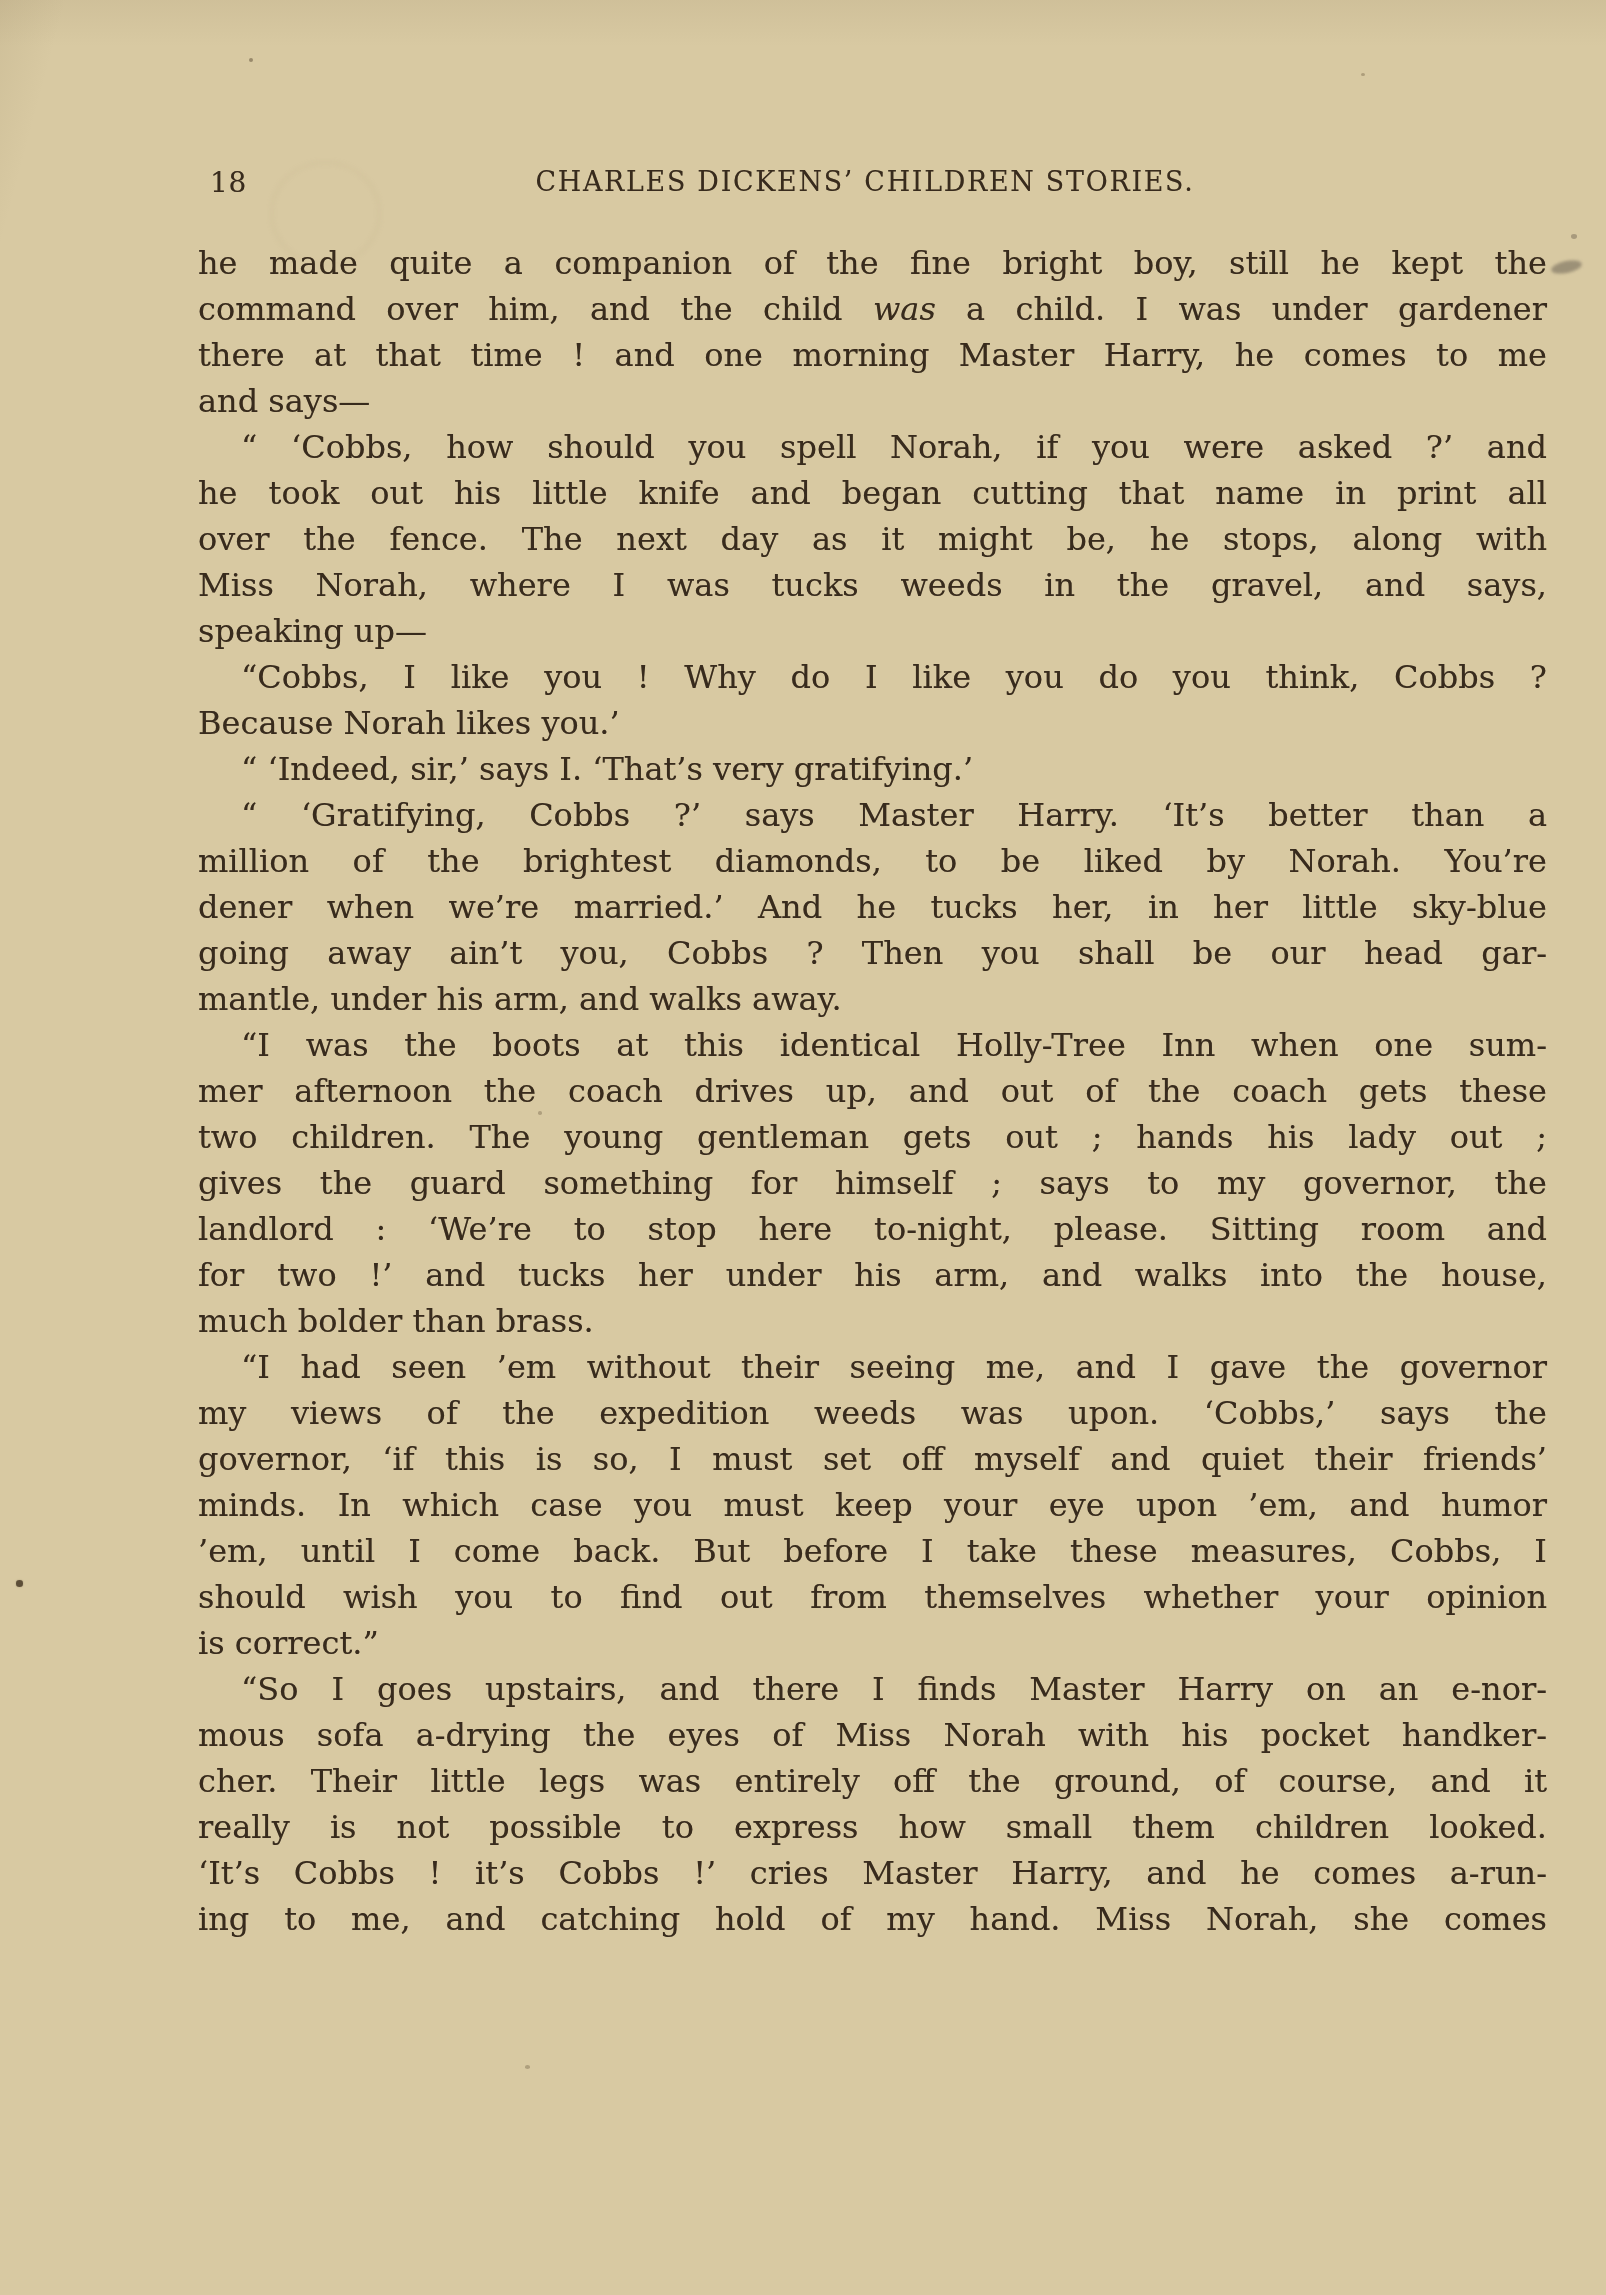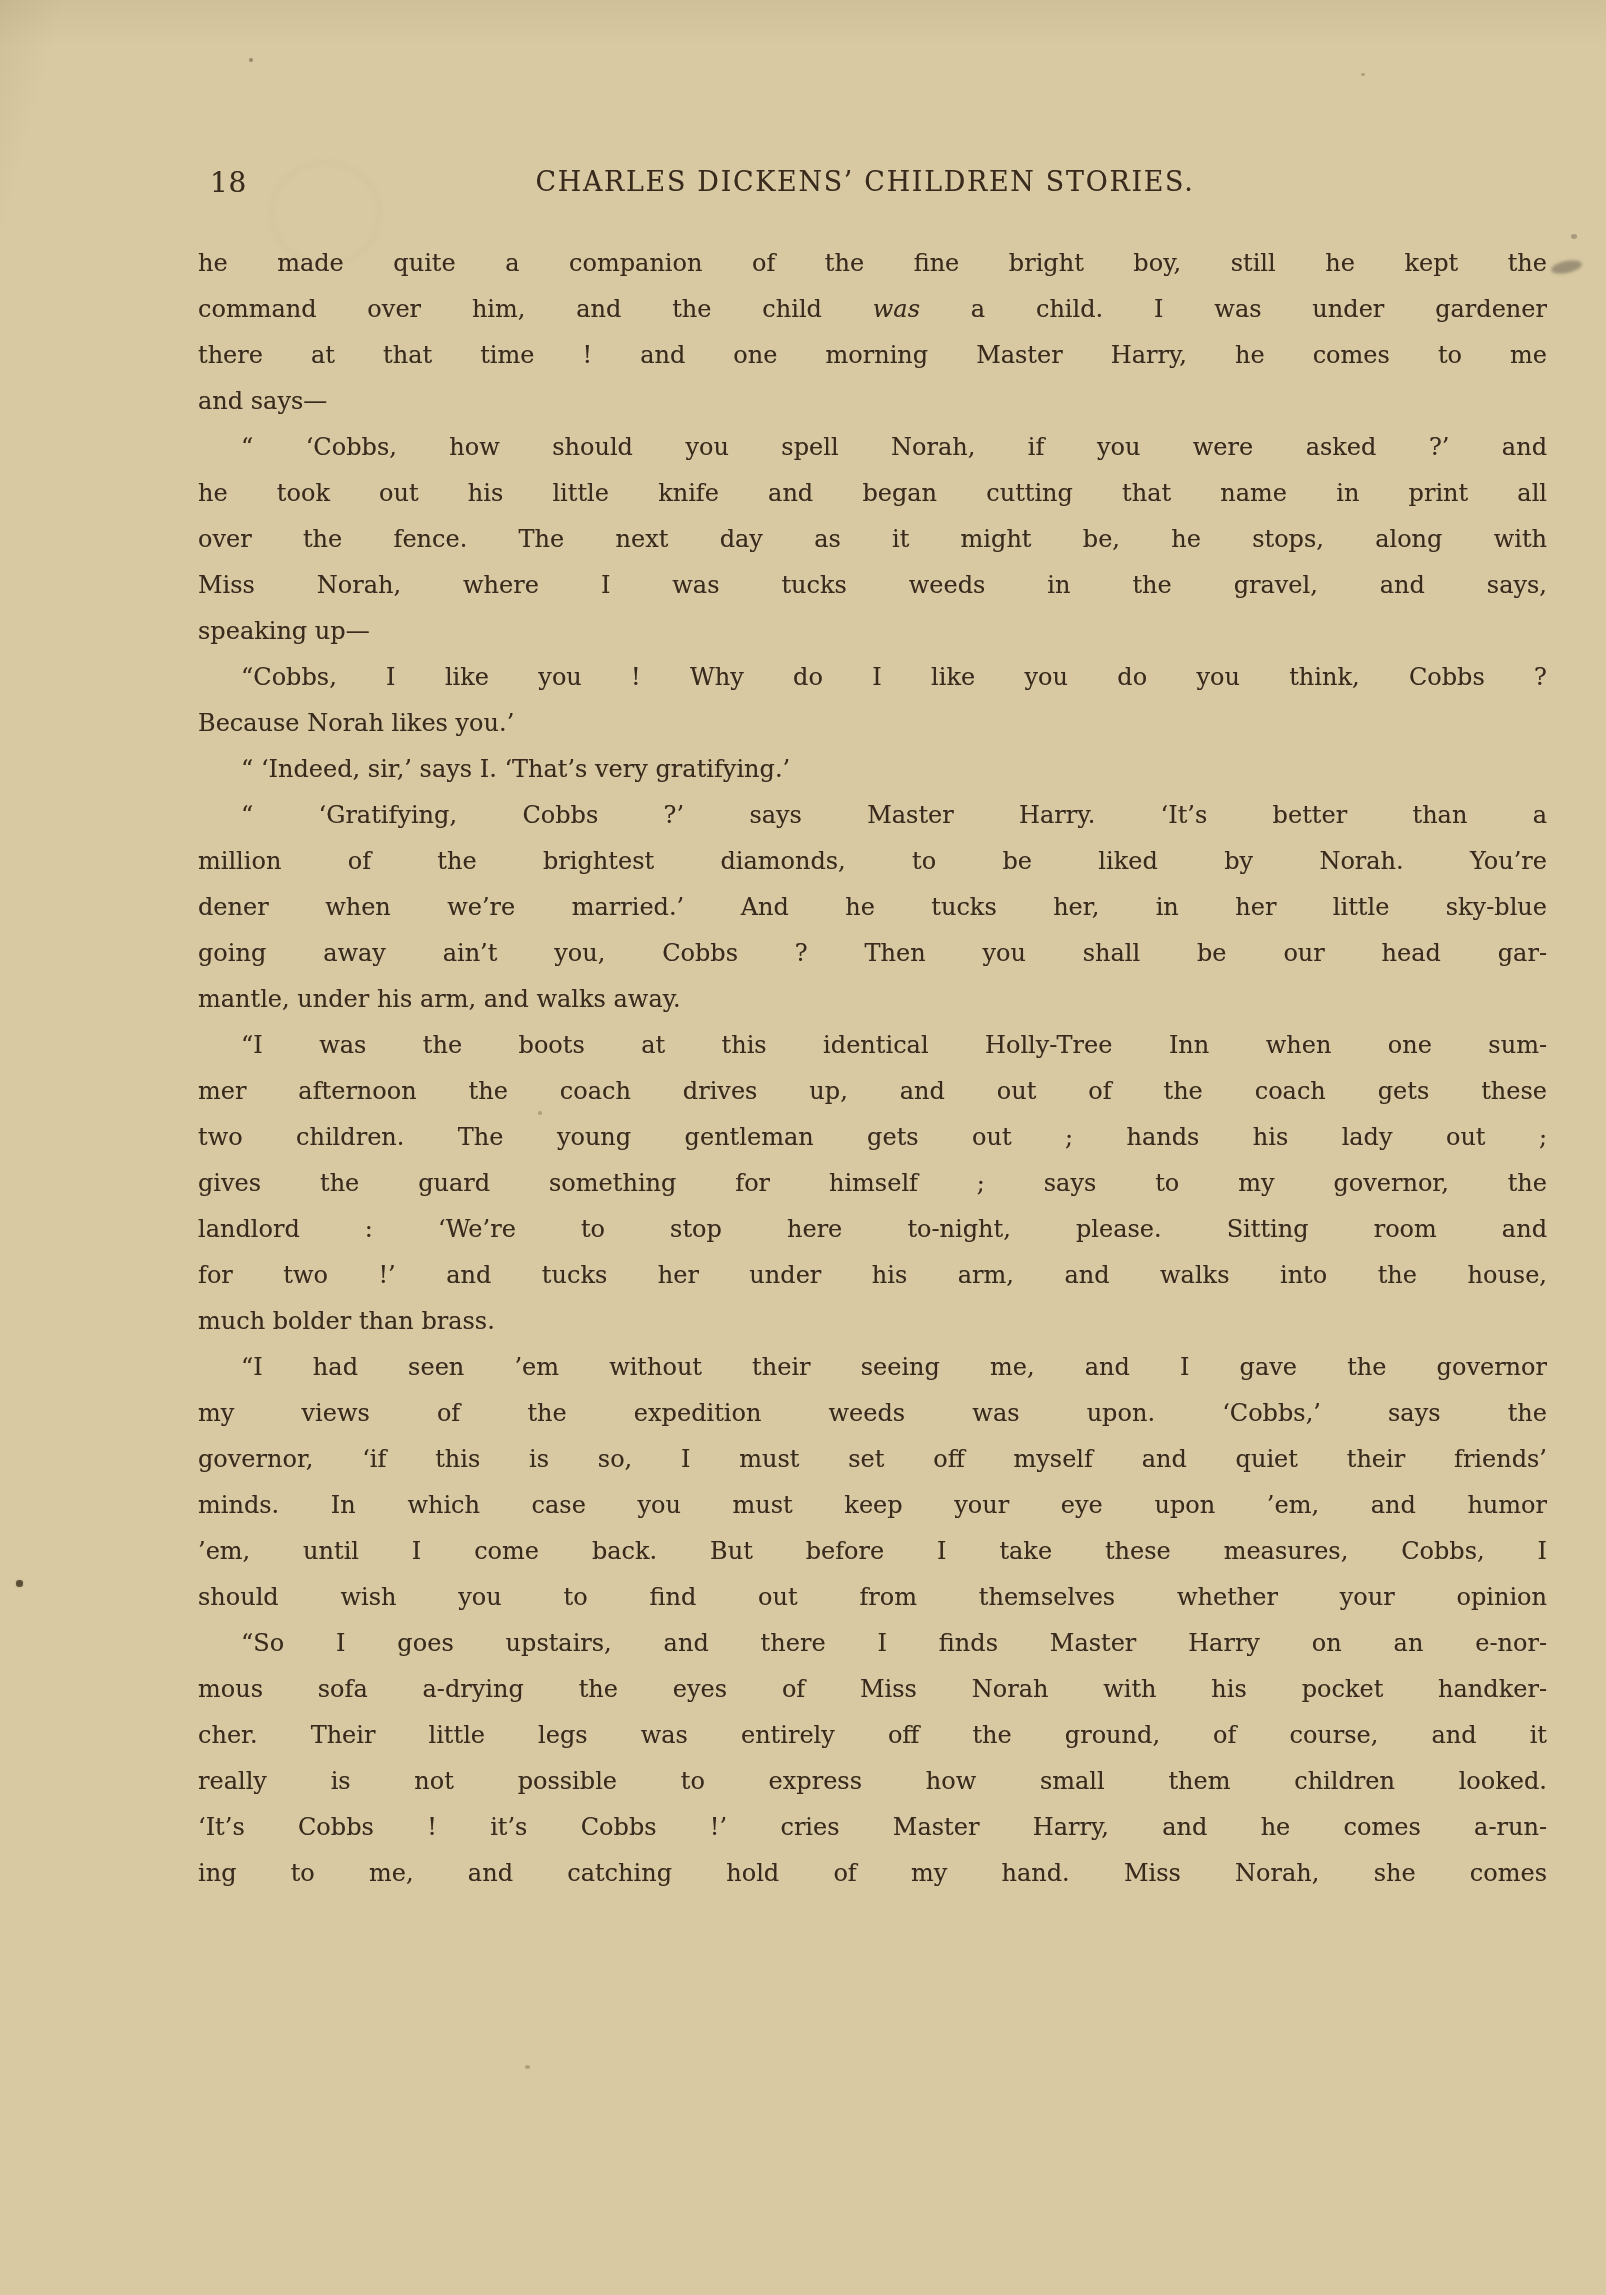--- a/index.html
+++ b/index.html
@@ -48,21 +48,21 @@
   }
   .text-block {
     position: absolute;
     left: 198px;
     top: 240px;
     width: 1349px;
   }
   .line {
     height: 46px;
     line-height: 46px;
-    font-size: 24px;
+    font-size: 32px;
     white-space: nowrap;
     text-align: left;
   }
   .line.justify {
     white-space: normal;
     text-align: justify;
     text-align-last: justify;
   }
   .line.indent {
     text-indent: 43px;
@@ -160,20 +160,21 @@
       <div class="line justify"><span>gives the guard something for himself ; says to my governor, the</span></div>
       <div class="line justify"><span>landlord : ‘We’re to stop here to-night, please. Sitting room and</span></div>
       <div class="line justify"><span>for two !’ and tucks her under his arm, and walks into the house,</span></div>
       <div class="line"><span>much bolder than brass.</span></div>
       <div class="line indent justify"><span>“I had seen ’em without their seeing me, and I gave the governor</span></div>
       <div class="line justify"><span>my views of the expedition weeds was upon. ‘Cobbs,’ says the</span></div>
       <div class="line justify"><span>governor, ‘if this is so, I must set off myself and quiet their friends’</span></div>
       <div class="line justify"><span>minds. In which case you must keep your eye upon ’em, and humor</span></div>
       <div class="line justify"><span>’em, until I come back. But before I take these measures, Cobbs, I</span></div>
       <div class="line justify"><span>should wish you to find out from themselves whether your opinion</span></div>
+      <div class="line"><span>is correct.”</span></div>
       <div class="line indent justify"><span>“So I goes upstairs, and there I finds Master Harry on an e-nor-</span></div>
       <div class="line justify"><span>mous sofa a-drying the eyes of Miss Norah with his pocket handker-</span></div>
       <div class="line justify"><span>cher. Their little legs was entirely off the ground, of course, and it</span></div>
       <div class="line justify"><span>really is not possible to express how small them children looked.</span></div>
       <div class="line justify"><span>‘It’s Cobbs ! it’s Cobbs !’ cries Master Harry, and he comes a-run-</span></div>
       <div class="line justify"><span>ing to me, and catching hold of my hand. Miss Norah, she comes</span></div>
     </div>
 
   <div class="artifact ink-dot"></div>
   <div class="artifact smudge"></div>

